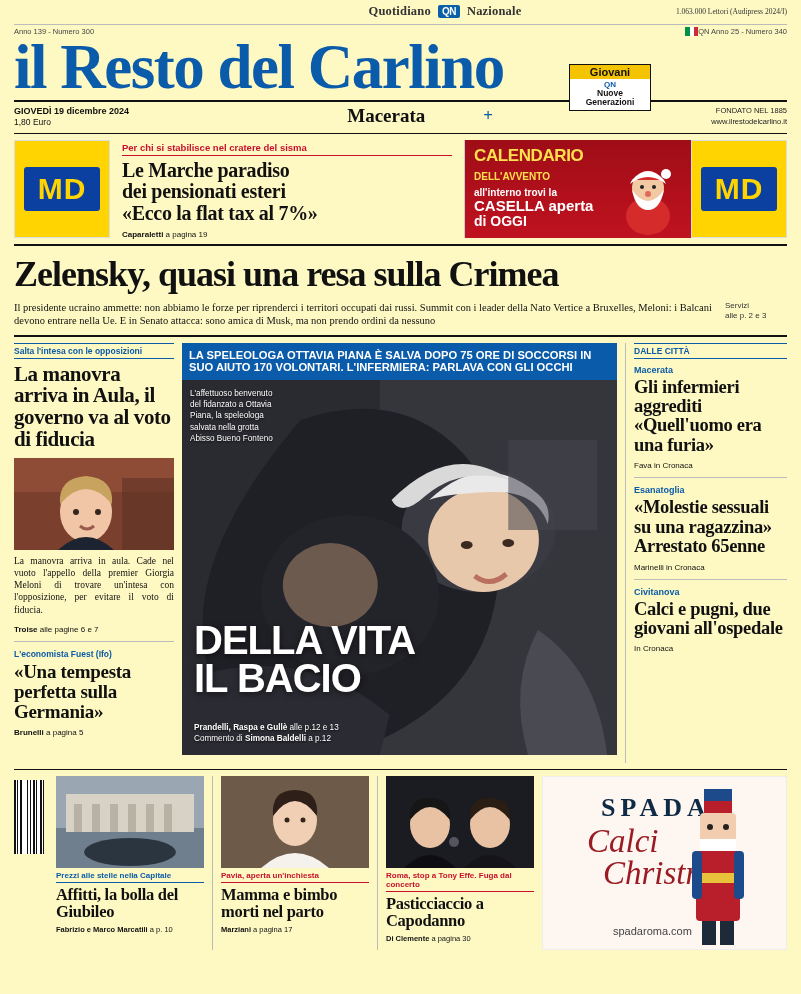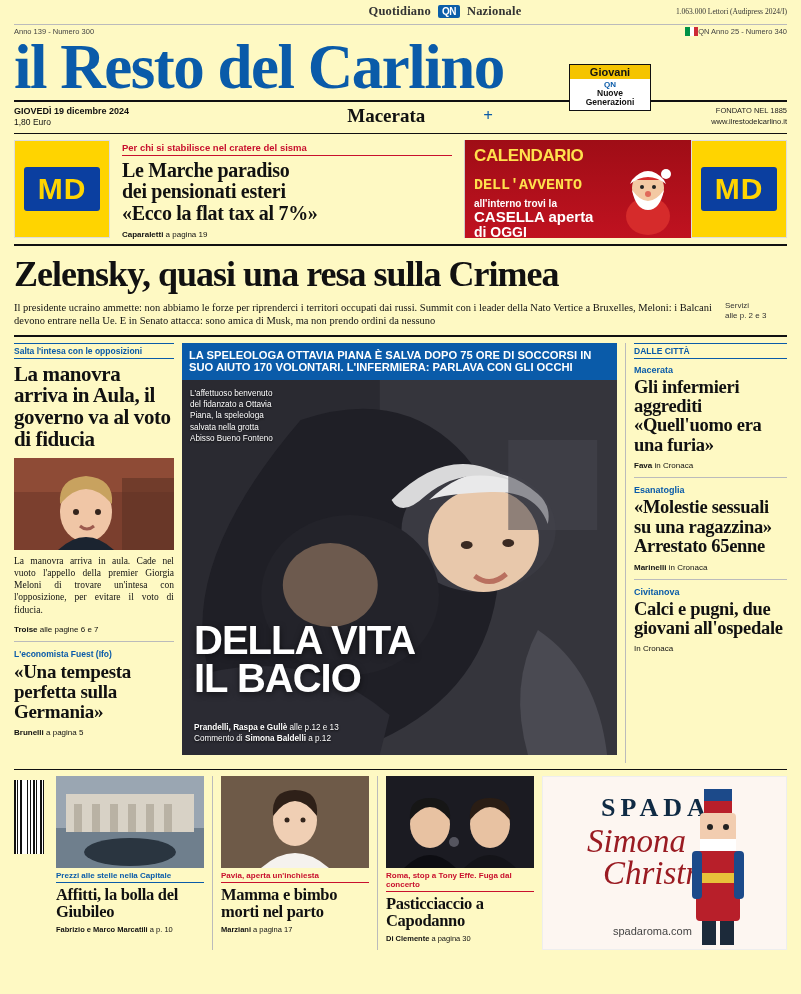--- a/index.html
+++ b/index.html
@@ -92,21 +92,21 @@
   .promo-kicker { color:#c8102e; font-family:"Liberation Sans",sans-serif; font-weight:bold; font-size:9.5px; border-bottom:1px solid #c8102e; padding-bottom:2px; margin-bottom:4px;}
   .promo-title { font-size:20px; font-weight:bold; line-height:1.06; letter-spacing:-.3px;}
   .promo-by { font-family:"Liberation Sans",sans-serif; font-size:8px; margin-top:6px; }
   .promo-by b { font-weight:bold; }
 
   .advent {
     width:226px; background:linear-gradient(180deg,#9f0d16,#c01220);
     color:#fff; position:relative; overflow:hidden; padding:7px 9px;
   }
   .advent .a1 { font-family:"Liberation Sans",sans-serif; font-weight:bold; font-size:17px; line-height:1; color:#ffe14d; letter-spacing:-.4px;}
-  .advent .a2 { font-family:Liberation Mono, monospace; font-weight:bold; font-size:15px; line-height:1; color:#ffe14d; margin-top:14px;}
+  .advent .a2 { font-family:Liberation Sans, sans-serif; font-weight:bold; font-size:10px; line-height:1; color:#ffe14d; margin-top:8px;}
   .advent .a3 { font-family:"Liberation Sans",sans-serif; font-weight:bold; font-size:10px; margin-top:5px; color:#fff; line-height:1.1;}
   .advent .a4 { font-family:"Liberation Sans",sans-serif; font-weight:bold; font-size:15px; color:#fff; line-height:1.05;}
   .advent .a5 { font-family:"Liberation Sans",sans-serif; font-weight:bold; font-size:14px; color:#fff; line-height:1.05;}
   .santa { position:absolute; right:6px; bottom:2px; width:74px; height:86px; }
 
   
   .mainhead { padding:10px 14px 2px 14px; }
   .mainhead h1 { margin:0; font-size:36px; font-weight:bold; letter-spacing:-1px; line-height:1; }
   .deck { display:flex; gap:10px; padding:7px 14px 7px 14px; align-items:flex-start;}
   .deck p { margin:0; font-size:10.5px; line-height:1.3; flex:1; }
@@ -139,21 +139,21 @@
   .cp-caption { position:absolute; left:8px; top:8px; width:84px; color:#fff; font-family:"Liberation Sans",sans-serif; font-size:8.2px; line-height:1.35; text-shadow:0 1px 2px rgba(0,0,0,.8);}
   .cp-title { position:absolute; left:12px; bottom:58px; color:#fff; font-family:"Liberation Sans",sans-serif; font-weight:bold; font-size:40px; line-height:.95; letter-spacing:-1px; text-shadow:0 2px 6px rgba(0,0,0,.55);}
   .cp-credits { position:absolute; left:12px; bottom:10px; color:#fff; font-family:"Liberation Sans",sans-serif; font-size:8.2px; line-height:1.45; text-shadow:0 1px 2px rgba(0,0,0,.8);}
   .cp-credits b { font-weight:bold; }
 
   
   .right-kicker { color:#0a5ba9; font-family:"Liberation Sans",sans-serif; font-weight:bold; font-size:8.5px; border-top:1px solid #0a5ba9; border-bottom:1px solid #0a5ba9; padding:2px 0; margin-bottom:6px; }
   .r-city { color:#0a5ba9; font-family:"Liberation Sans",sans-serif; font-weight:bold; font-size:9px; margin-bottom:3px; }
   .r-title { font-size:18.5px; font-weight:bold; line-height:1.05; letter-spacing:-.3px; margin:0 0 6px 0;}
   .r-by { font-family:"Liberation Sans",sans-serif; font-size:8px; margin-bottom:7px;}
-  .r-by b { font-weight:bold; }
+  .r-by b { font-weight:normal; }
 
   
   .bottom { display:flex; gap:8px; padding:6px 14px 0 14px; height:180px; }
   .barcode { width:34px; display:flex; flex-direction:column; justify-content:flex-start; padding-top:4px;}
   .barcode .bars { height:74px; width:30px; background:
       repeating-linear-gradient(90deg,#111 0 1.5px,#fff 1.5px 3px,#111 3px 4px,#fff 4px 6.5px); }
   .bcell { width:148px; }
   .bcell .bimg { width:100%; height:92px; background:#888; overflow:hidden; position:relative;}
   .bkick { color:#c8102e; font-family:"Liberation Sans",sans-serif; font-weight:bold; font-size:8px; border-bottom:1px solid #c8102e; padding:3px 0 2px 0; margin-bottom:3px;}
   .bkick.blue { color:#0a5ba9; border-color:#0a5ba9; }
@@ -437,21 +437,21 @@
       </div>
       <div class="bkick">Roma, stop a Tony Effe. Fuga dal concerto</div>
       <h4 class="btitle">Pasticciaccio a Capodanno</h4>
       <div class="bby">
         <b>Di Clemente</b><span> a pagina 30</span>
       </div>
     </div>
 
     <div class="spada">
       <div class="s-title">SPADA</div>
-      <div class="s-merry">Simona</div>
+      <div class="s-merry">Calci</div>
       <div class="s-xmas">Christmas</div>
       <div class="s-url">spadaroma.com</div>
       <svg class="nutcracker" viewBox="0 0 120 170">
         <rect x="38" y="70" width="44" height="70" rx="4" fill="#b81f2a"></rect>
         <rect x="38" y="92" width="44" height="10" fill="#e8c23a"></rect>
         <rect x="46" y="18" width="28" height="14" fill="#b81f2a"></rect>
         <rect x="42" y="32" width="36" height="38" rx="4" fill="#f2cdb0"></rect>
         <rect x="42" y="58" width="36" height="12" fill="#fff"></rect>
         <circle cx="52" cy="46" r="3" fill="#222"></circle>
         <circle cx="68" cy="46" r="3" fill="#222"></circle>

